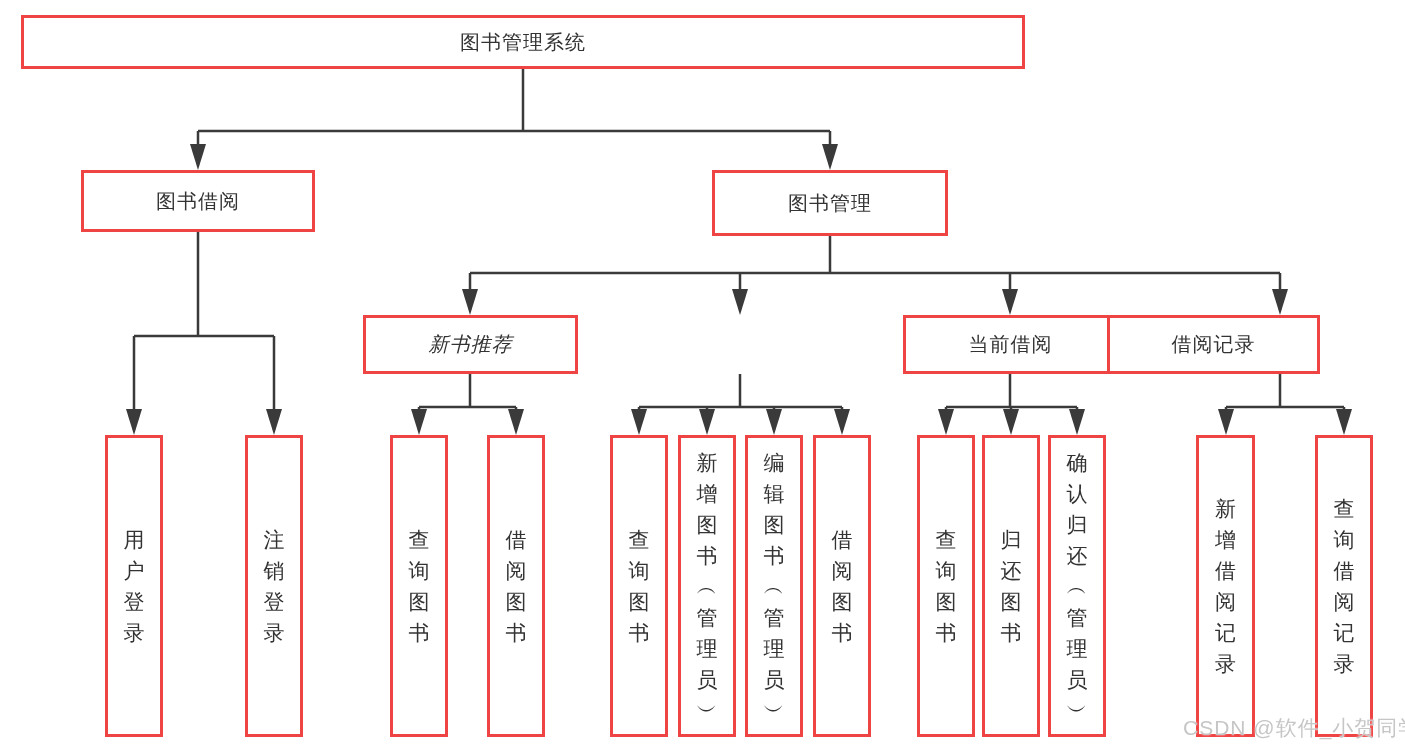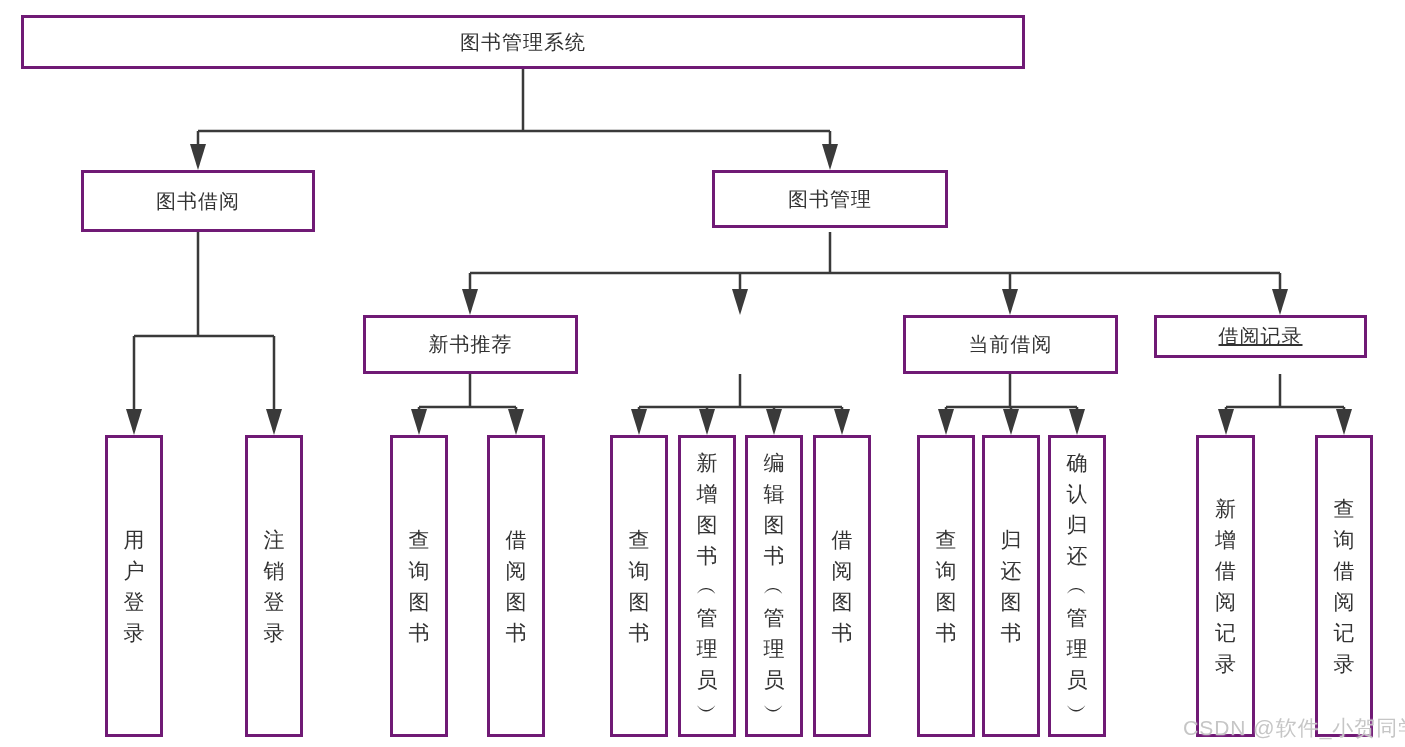--- a/index.html
+++ b/index.html
@@ -2,21 +2,21 @@
 <html><head>
 <meta charset="utf-8">
 <style>
   html,body{margin:0;padding:0;background:#ffffff;}
   #stage{
     position:relative;width:1405px;height:747px;background:#ffffff;
     font-family:"Liberation Sans",sans-serif;color:#333333;overflow:hidden;
   }
   #wires{position:absolute;left:0;top:0;width:1405px;height:747px;}
   .node{
-    position:absolute;box-sizing:border-box;border:3px solid #701a75;background:#ffffff;
+    position:absolute;box-sizing:border-box;border:3px solid #ef4444;background:#ffffff;
     display:flex;align-items:center;justify-content:center;
     font-size:20px;color:#333333;letter-spacing:1px;
   }
   .leaf{
     white-space:pre-line;text-align:center;
     font-size:21px;line-height:31px;letter-spacing:0;
   }
   #watermark{
     position:absolute;left:1183px;top:714px;z-index:5;
     font-size:21px;color:#c6c6c6;letter-spacing:1px;white-space:nowrap;
@@ -57,25 +57,25 @@
       <polygon points="1003,409 1019,409 1011,435"></polygon>
       <polygon points="1069,409 1085,409 1077,435"></polygon>
       <polygon points="1218,409 1234,409 1226,435"></polygon>
       <polygon points="1336,409 1352,409 1344,435"></polygon>
     </g>
   </svg>
 
   <div class="node" style="left:21px;top:15px;width:1004px;height:54px;">图书管理系统</div>
 
   <div class="node" style="left:81px;top:170px;width:234px;height:62px;">图书借阅</div>
-  <div class="node" style="left:712px;top:170px;width:236px;height:58px;">图书管理</div>
+  <div class="node" style="left:712px;top:170px;width:236px;height:66px;">图书管理</div>
 
-  <div class="node" style="left:363px;top:315px;width:215px;height:59px;">新书推荐</div>
+  <div class="node" style="left:363px;top:315px;width:215px;height:59px;font-style:italic;">新书推荐</div>
   <div class="node" style="left:903px;top:315px;width:215px;height:59px;font-family:Liberation Serif, serif;">当前借阅</div>
-  <div class="node" style="left:1154px;top:315px;width:213px;height:43px;text-decoration:underline;">借阅记录</div>
+  <div class="node" style="left:1107px;top:315px;width:213px;height:59px;">借阅记录</div>
 
   <div class="node leaf" style="left:105px;top:435px;width:58px;height:302px;">用
 户
 登
 录</div>
   <div class="node leaf" style="left:245px;top:435px;width:58px;height:302px;">注
 销
 登
 录</div>
 

